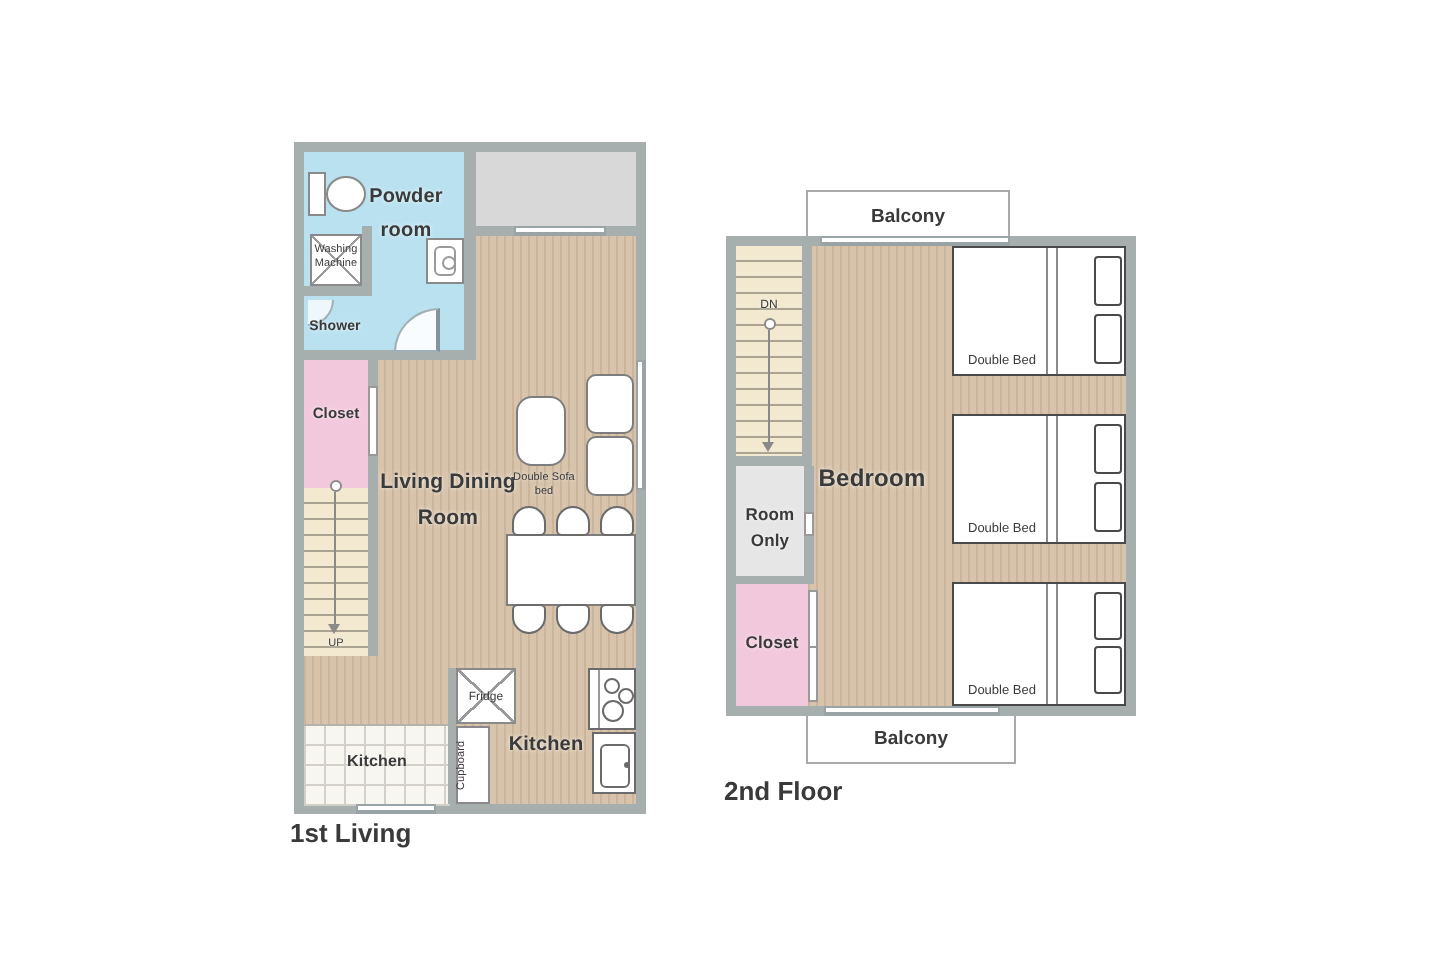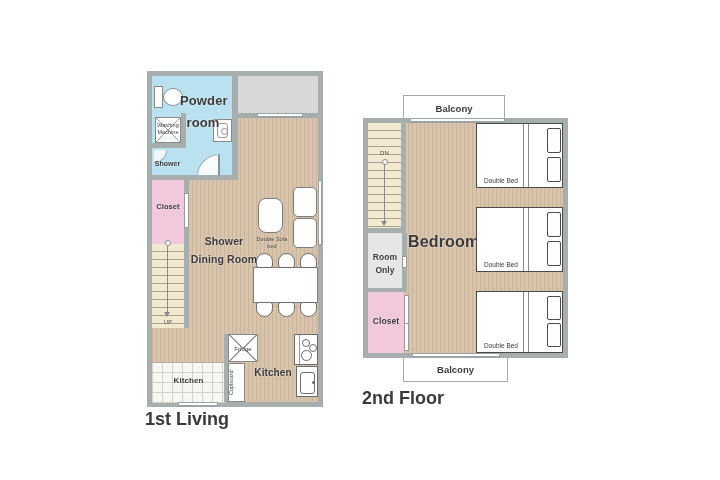--- a/index.html
+++ b/index.html
@@ -30,21 +30,21 @@
   .window.v::after{content:"";position:absolute;top:0;bottom:0;left:50%;width:1px;background:#9aa4a6;}
   .bed{position:absolute;background:#fff;border:1px solid #4a4a4a;box-sizing:border-box;}
   .bed .fold{position:absolute;top:0;bottom:0;width:1px;background:#8a8a8a;}
   .pillow{position:absolute;background:#fff;border:1px solid #4a4a4a;border-radius:2px;box-sizing:border-box;}
   .bed-label{position:absolute;left:2px;bottom:2px;width:44px;text-align:center;font-size:6.5px;
              line-height:1.3;color:var(--text,#3a3a3a);font-weight:normal;}
   .chair{position:absolute;background:#fff;border:1px solid #6b6b6b;box-sizing:border-box;}
   .balcony{position:absolute;border:1px solid #a9a9a9;box-sizing:border-box;z-index:1;background:#fff;
            display:flex;align-items:center;justify-content:center;}
   .balcony span{color:var(--text,#3a3a3a);font-weight:bold;font-size:9.5px;}
-  .floor-title{position:absolute;color:var(--text,#3a3a3a);font-size:18px;font-weight:bold;z-index:3;}
+  .floor-title{position:absolute;color:var(--text,#3a3a3a);font-size:13px;font-weight:bold;z-index:3;}
   .arrowline{position:absolute;width:1px;background:#8a8a8a;}
   .arrowhead{position:absolute;width:0;height:0;border-left:3px solid transparent;border-right:3px solid transparent;
              border-top:5px solid #8a8a8a;}
   .arrowdot{position:absolute;width:4px;height:4px;border:1px solid #8a8a8a;border-radius:50%;background:#fff;box-sizing:content-box;}
   .doorband{position:absolute;background:#fff;border:1px solid #999;box-sizing:border-box;}
   .door-arc{position:absolute;background:rgba(255,255,255,.9);border:1px solid #9fb0b6;
             border-right:2px solid #84949b;border-radius:100% 0 0 0;box-sizing:border-box;}
   .vtext{writing-mode:vertical-rl;transform:rotate(180deg);}
 </style>
 </head>
@@ -84,29 +84,29 @@
     <div class="furn" style="left:2px;top:10px;width:9px;height:22px;border-color:#8a8a8a;"></div>
     <div class="furn" style="left:11px;top:12px;width:20px;height:18px;border-radius:50%;border-color:#8a8a8a;"></div>
     <div class="furn" style="left:61px;top:43px;width:19px;height:23px;border-color:#8a8a8a;">
       <div style="position:absolute;inset:3px;border:1px solid #9a9a9a;border-radius:3px;"></div>
       <div style="position:absolute;left:7px;top:8px;width:5px;height:5px;border:1px solid #9a9a9a;border-radius:50%;"></div>
     </div>
     <div class="furn xbox" style="left:3px;top:41px;width:26px;height:26px;border-color:#8a8a8a;"></div>
     <div class="room-label small-label" style="left:3px;top:46px;width:26px;font-size:5.5px;line-height:1.3;">Washing Machine</div>
     <div style="position:absolute;left:2px;top:74px;width:12px;height:12px;background:#eef7fb;border-radius:0 0 100% 0;border-right:1px solid #9fb0b6;border-bottom:1px solid #9fb0b6;"></div>
     <div class="room-label" style="left:0;top:83px;width:31px;font-size:7px;">Shower</div>
-    <div class="room-label" style="left:28px;top:14px;width:46px;font-size:13px;line-height:1.7;">Powder room</div>
+    <div class="room-label" style="left:28px;top:14px;width:46px;font-size:10px;line-height:1.7;">Powder room</div>
 
     <div class="room-label" style="left:0;top:126px;width:32px;font-size:7.5px;">Closet</div>
     <div class="arrowdot" style="left:13px;top:164px;"></div>
     <div class="arrowline" style="left:15px;top:170px;height:66px;"></div>
     <div class="arrowhead" style="left:12px;top:236px;"></div>
     <div class="room-label small-label" style="left:0;top:243px;width:32px;font-size:5.5px;">UP</div>
 
-    <div class="room-label" style="left:36px;top:156px;width:72px;font-size:10.5px;line-height:1.75;">Shower Dining Room</div>
+    <div class="room-label" style="left:36px;top:156px;width:72px;font-size:10.5px;line-height:1.75;">Living Dining Room</div>
     <div class="furn" style="left:106px;top:122px;width:25px;height:35px;border-radius:8px;"></div>
     <div class="furn" style="left:141px;top:111px;width:24px;height:30px;border-radius:5px;"></div>
     <div class="furn" style="left:141px;top:142px;width:24px;height:30px;border-radius:5px;"></div>
     <div class="room-label small-label" style="left:102px;top:160px;width:36px;font-size:5.5px;line-height:1.3;">Double Sofa bed</div>
     <div class="furn" style="left:101px;top:191px;width:65px;height:36px;"></div>
     <div class="chair" style="left:104px;top:177px;width:17px;height:15px;border-radius:9px 9px 3px 3px;"></div>
     <div class="chair" style="left:126px;top:177px;width:17px;height:15px;border-radius:9px 9px 3px 3px;"></div>
     <div class="chair" style="left:148px;top:177px;width:17px;height:15px;border-radius:9px 9px 3px 3px;"></div>
     <div class="chair" style="left:104px;top:226px;width:17px;height:15px;border-radius:3px 3px 9px 9px;"></div>
     <div class="chair" style="left:126px;top:226px;width:17px;height:15px;border-radius:3px 3px 9px 9px;"></div>
@@ -149,21 +149,21 @@
     <div class="window h" style="left:42px;top:-5px;width:95px;height:5px;"></div>
     <div class="window h" style="left:44px;top:230px;width:88px;height:5px;"></div>
 
     <div class="room-label small-label" style="left:0;top:26px;width:33px;font-size:6px;">DN</div>
     <div class="arrowdot" style="left:14px;top:36px;"></div>
     <div class="arrowline" style="left:16px;top:42px;height:56px;"></div>
     <div class="arrowhead" style="left:13px;top:98px;"></div>
 
     <div class="room-label" style="left:0;top:128px;width:34px;font-size:8.5px;line-height:1.5;">Room Only</div>
     <div class="room-label" style="left:0;top:193px;width:36px;font-size:8.5px;">Closet</div>
-    <div class="room-label" style="left:40px;top:108px;width:56px;font-size:16px;">Bedroom</div>
+    <div class="room-label" style="left:40px;top:108px;width:56px;font-size:12px;">Bedroom</div>
 
     <div class="bed" style="left:108px;top:0;width:87px;height:65px;">
       <div class="fold" style="left:46px;"></div>
       <div class="fold" style="left:51px;"></div>
       <div class="pillow" style="left:70px;top:6%;width:14px;height:40%;"></div>
       <div class="pillow" style="left:70px;top:52%;width:14px;height:40%;"></div>
       <div class="bed-label">Double Bed</div>
     </div>
     <div class="bed" style="left:108px;top:84px;width:87px;height:65px;">
       <div class="fold" style="left:46px;"></div>

